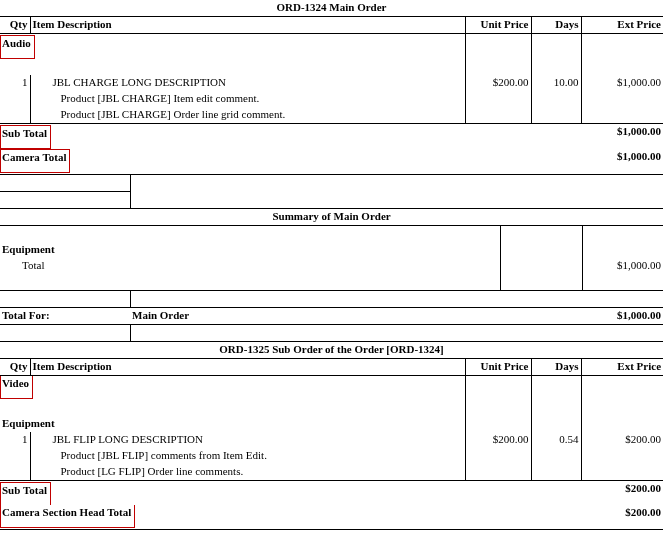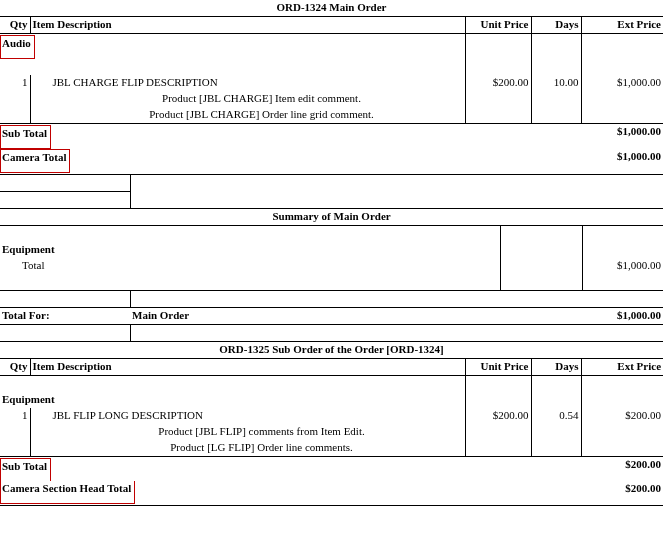--- a/index.html
+++ b/index.html
@@ -48,21 +48,21 @@
   .title-row td {
     font-weight: bold;
     text-align: center;
     font-size: 11.5px;
   }
   .hdr td {
     font-weight: bold;
     font-size: 11px;
   }
   .indent1 { padding-left: 22px !important; }
-  .indent2 { padding-left: 30px !important; text-align: center; }
+  .indent2 { padding-left: 30px !important; }
   .blank-row td { height: 16px; }
 </style>
 </head>
 <body>
 
 <div class="page">
 
   <table class="grid">
     <colgroup>
       <col style="width:30px">
@@ -97,21 +97,21 @@
     <tr class="blank-row">
       <td></td>
       <td></td>
       <td class="b-left"></td>
       <td class="b-left"></td>
       <td class="b-left"></td>
     </tr>
 
     <tr>
       <td class="rgt">1</td>
-      <td class="b-left indent1">JBL CHARGE FLIP DESCRIPTION</td>
+      <td class="b-left indent1">JBL CHARGE LONG DESCRIPTION</td>
       <td class="b-left rgt">$200.00</td>
       <td class="b-left rgt">10.00</td>
       <td class="b-left rgt">$1,000.00</td>
     </tr>
 
     <tr>
       <td></td>
       <td class="b-left indent2">Product [JBL CHARGE]  Item edit comment.</td>
       <td class="b-left"></td>
       <td class="b-left"></td>
@@ -243,20 +243,28 @@
 
     <tr class="hdr">
       <td class="b-bot rgt">Qty</td>
       <td class="b-bot b-left">Item Description</td>
       <td class="b-bot b-left rgt">Unit Price</td>
       <td class="b-bot b-left rgt">Days</td>
       <td class="b-bot b-left rgt">Ext Price</td>
     </tr>
 
 
+    <tr>
+      <td colspan="2" style="padding:0 0 1px 0;">
+        <span class="red-box bold" style="border-top:none;">Video</span>
+      </td>
+      <td class="b-left"></td>
+      <td class="b-left"></td>
+      <td class="b-left"></td>
+    </tr>
 
     <tr class="blank-row">
       <td></td>
       <td></td>
       <td class="b-left"></td>
       <td class="b-left"></td>
       <td class="b-left"></td>
     </tr>
 
     <tr>

